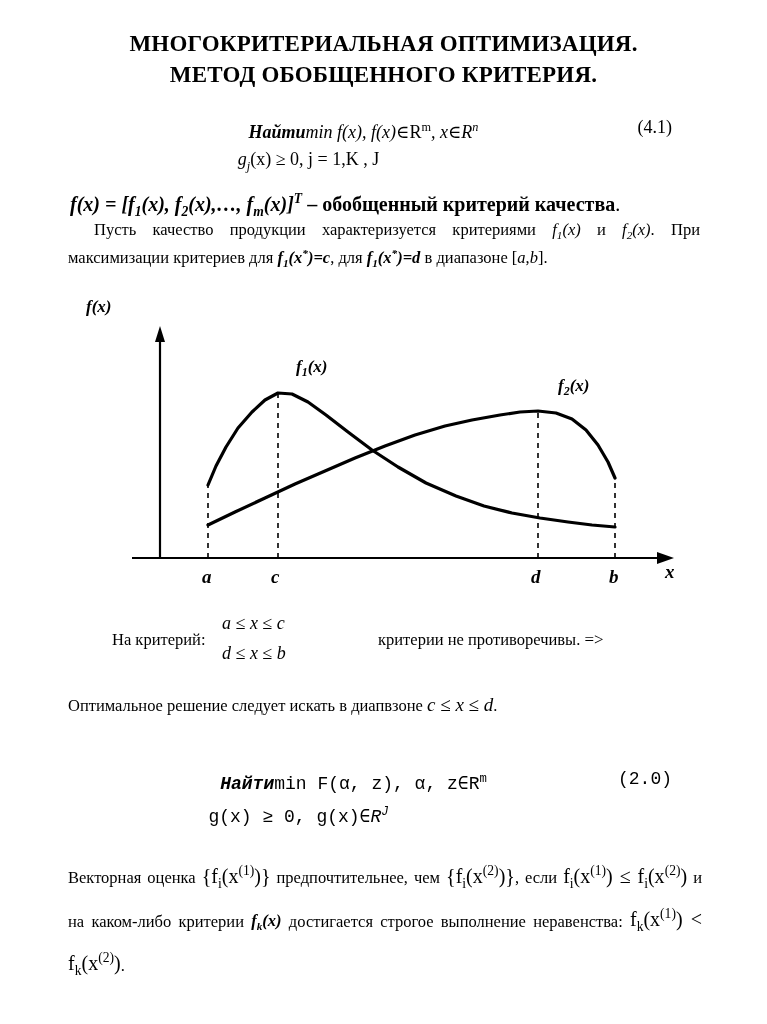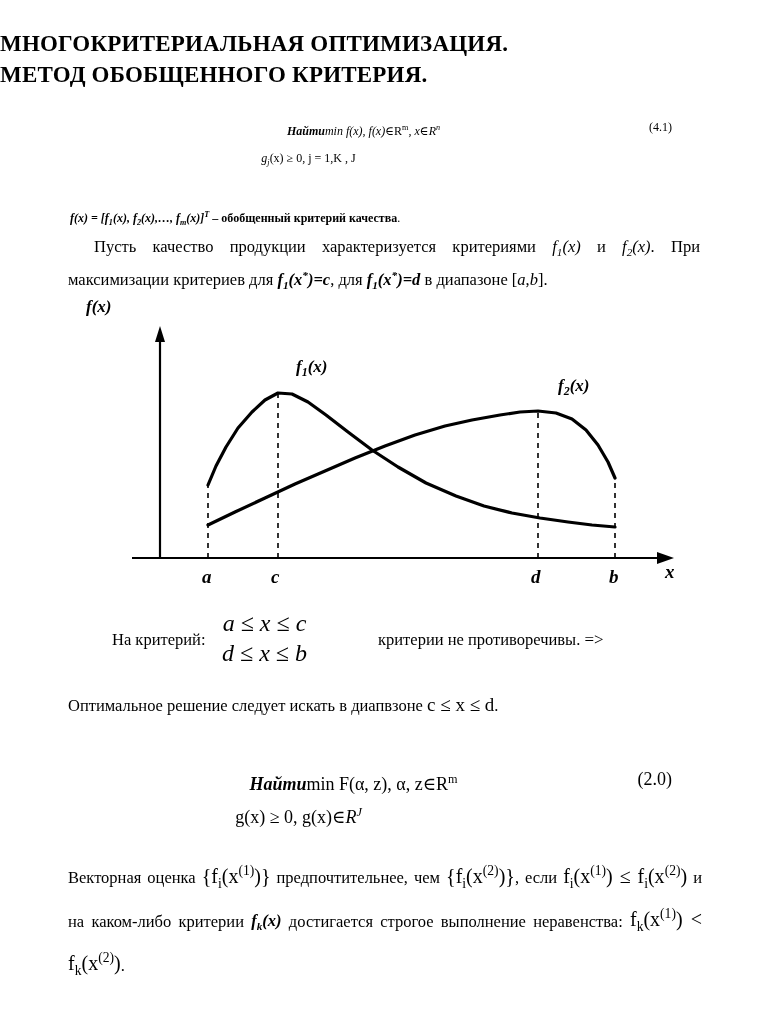--- a/index.html
+++ b/index.html
@@ -20,70 +20,71 @@
     left: 0; top: 0;
     width: 767px;
     height: 1024px;
   }
 
   
   .title {
     position: absolute;
     left: 0; top: 28px;
     width: 767px;
+    text-align: center;
     font-weight: bold;
     font-size: 23px;
     line-height: 31px;
     letter-spacing: 0.2px;
   }
   .title-line { display: block; }
 
   
   .blk { position: absolute; }
   .ital { font-style: italic; }
   .bi { font-style: italic; font-weight: bold; }
   .bold { font-weight: bold; }
   .upr { vertical-align: super; font-size: 0.68em; }
   .sub { vertical-align: sub; font-size: 0.68em; }
   .roman { font-style: normal; }
 
   
   #formula41 {
     left: 0; top: 114px;
     width: 767px;
-    font-size: 12px;
+    font-size: 18px;
     line-height: 27px;
   }
   #formula41 .row {
     position: relative;
     width: 767px;
     text-align: center;
   }
   #formula41 .tag {
     position: absolute;
     right: 95px;
     top: 0;
     font-style: normal;
   }
   .f41-line1 { padding-right: 40px; }
   .f41-line2 { padding-right: 150px; }
 
   
   #def-line {
-    left: 70px; top: 204px;
-    font-size: 12px;
+    left: 70px; top: 188px;
+    font-size: 20px;
     line-height: 22px;
   }
 
   
   #para-quality {
-    left: 68px; top: 236px;
+    left: 68px; top: 221px;
     width: 632px;
     font-size: 16.5px;
-    line-height: 22px;
+    line-height: 17px;
     text-align: justify;
     text-indent: 26px;
   }
 
   
   #chart {
     left: 60px; top: 290px;
     width: 660px;
     height: 300px;
   }
@@ -111,55 +112,57 @@
   #interval-block {
     left: 112px; top: 608px;
     width: 600px;
     font-size: 16.5px;
   }
   #interval-block .lead {
     position: absolute; left: 0; top: 22px;
   }
   #interval-block .ineqs {
     position: absolute; left: 110px; top: 0;
-    font-size: 24px;
+    font-size: 18px;
     font-style: italic;
     line-height: 30px;
-    text-align: center;
+    text-align: left;
   }
   #interval-block .tail {
     position: absolute; left: 250px; top: 22px;
     white-space: nowrap;
     margin-left: 16px;
   }
   #interval-block .arrow2 {
     font-style: normal;
     font-size: 17px;
   }
 
   
   #optimal-line {
     left: 68px; top: 694px;
     font-size: 16.5px;
   }
   #optimal-line .math {
+    font-style: italic;
     font-size: 19px;
   }
 
   
   #formula42 {
     left: 0; top: 765px;
     width: 767px;
     font-size: 18px;
     line-height: 28px;
   }
   #formula42 .row {
     position: relative;
     width: 767px;
     text-align: center;
+    font-family: Liberation Mono, monospace;
   }
   #formula42 .tag {
     position: absolute;
     right: 95px;
     top: 0;
     font-style: normal;
   }
   .f42-line1 { padding-right: 60px; }
   .f42-line2 { padding-right: 170px; }
 

